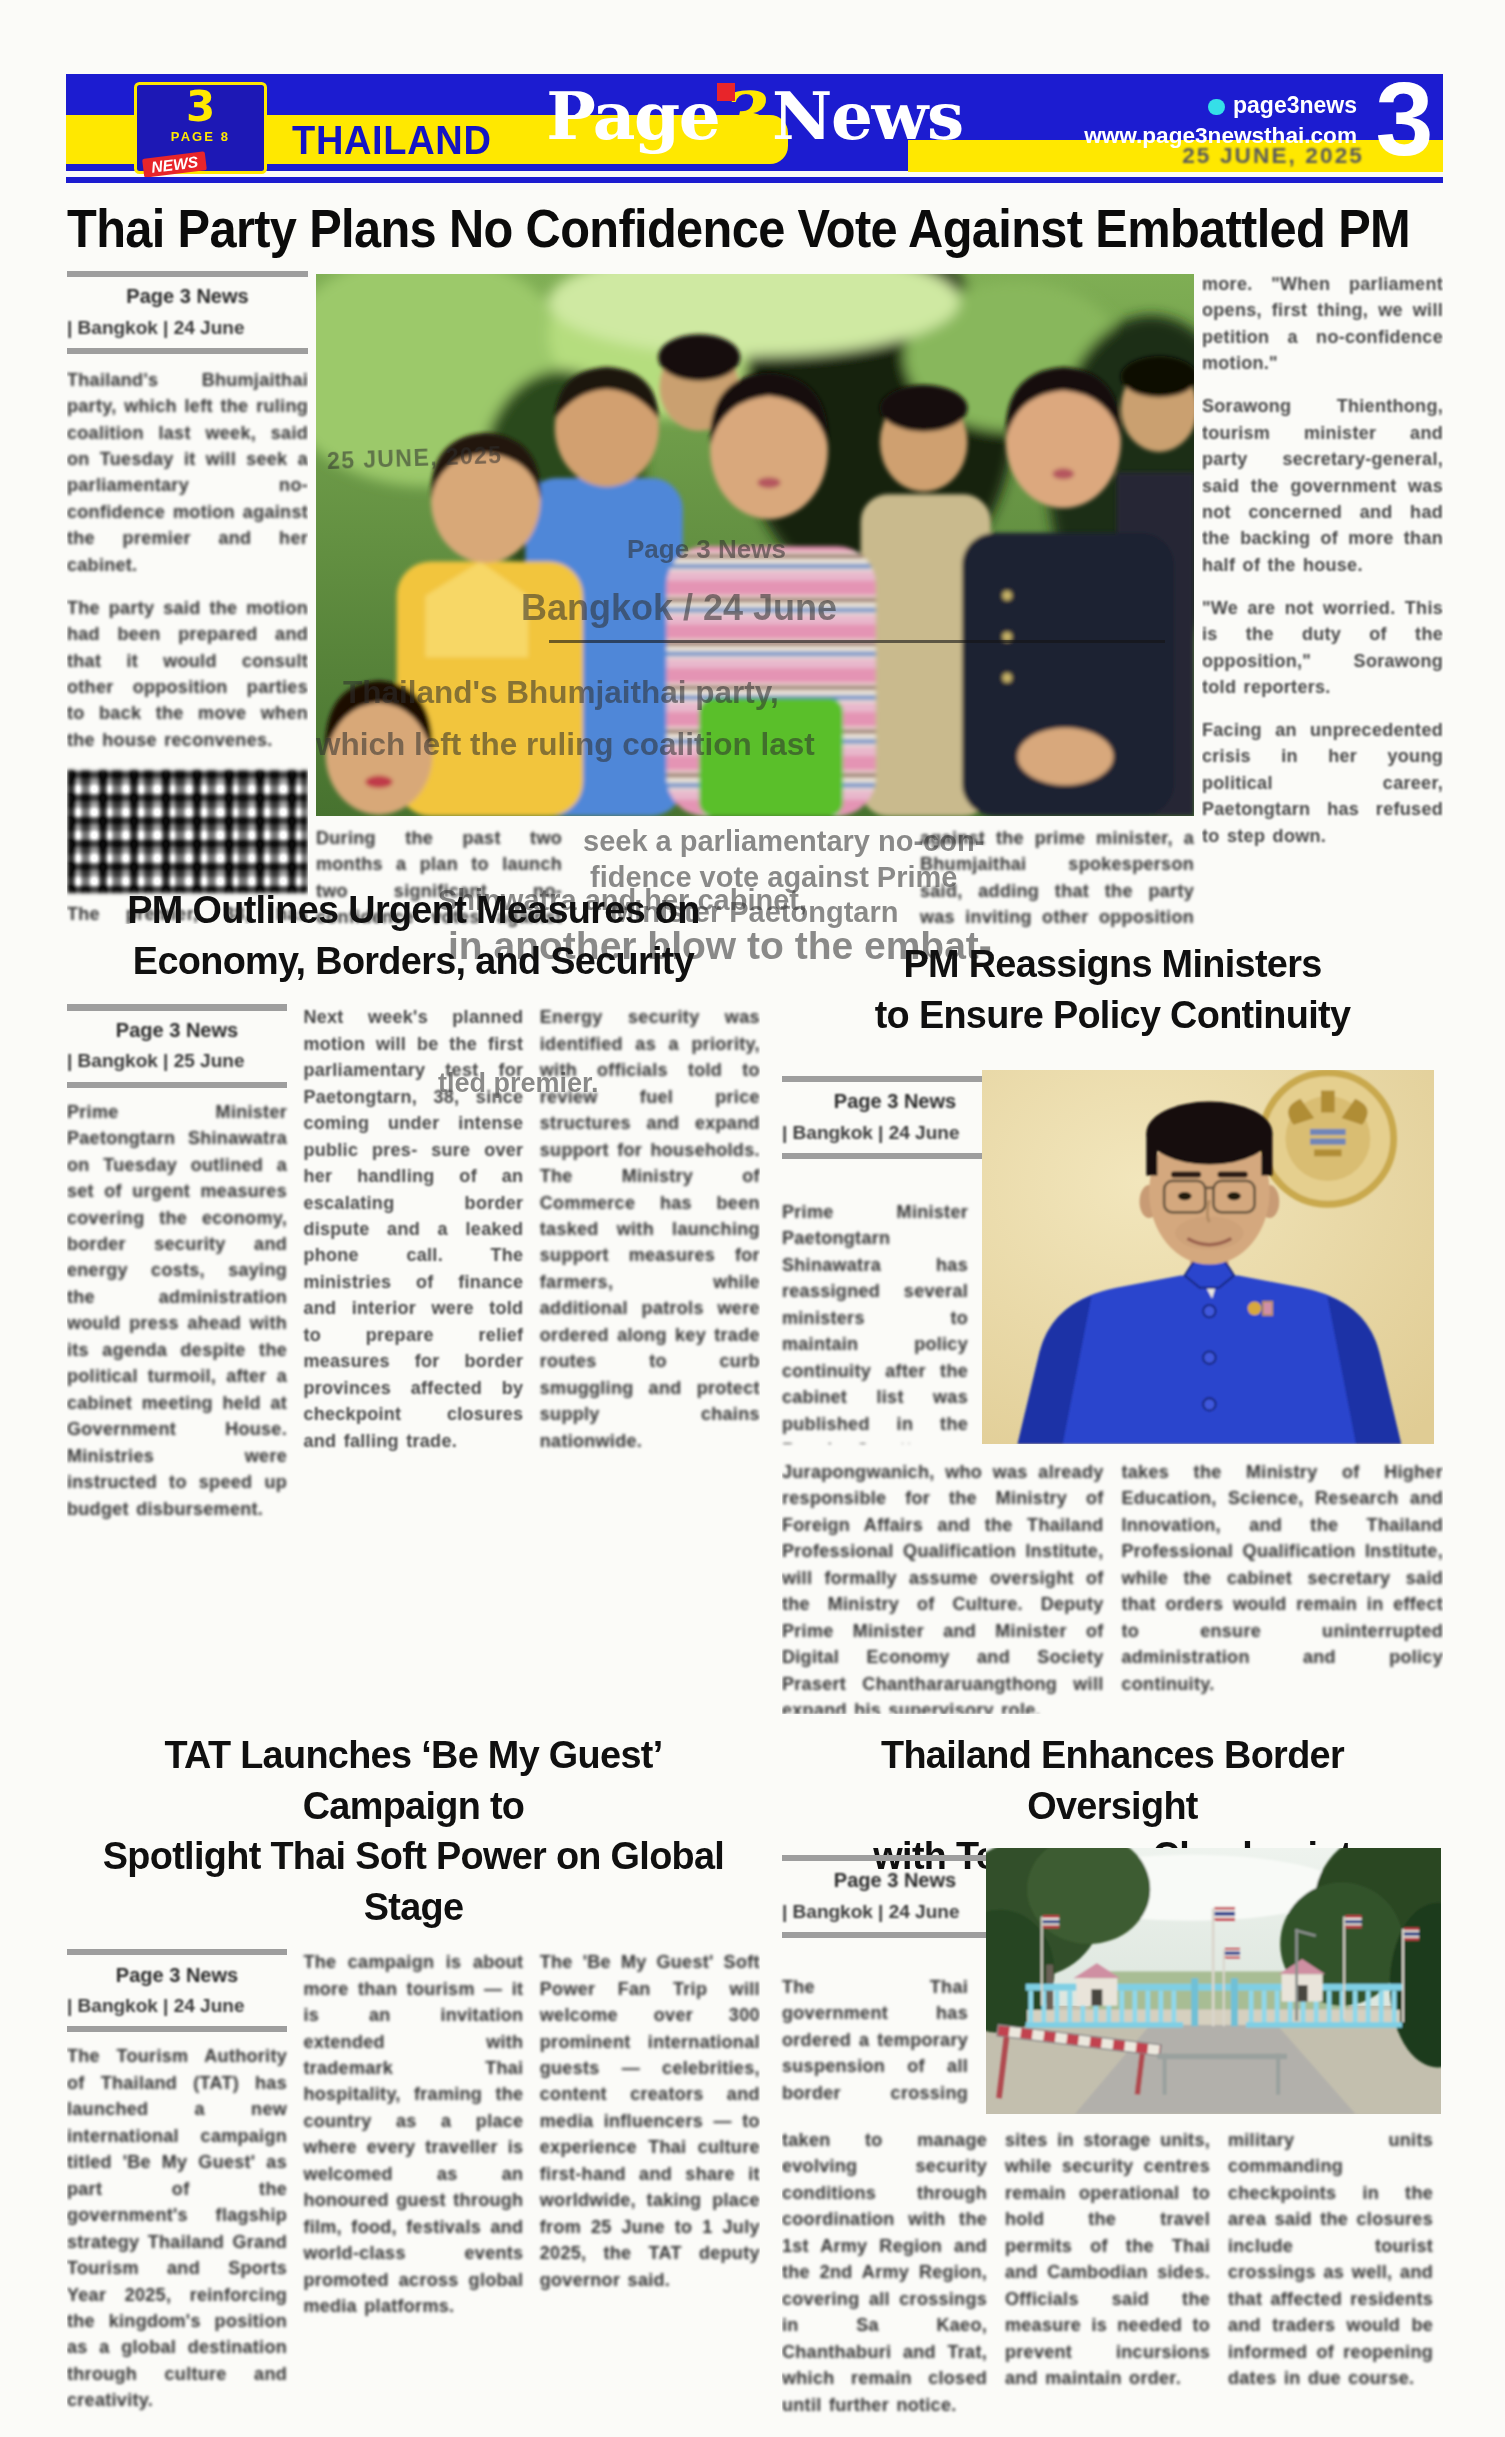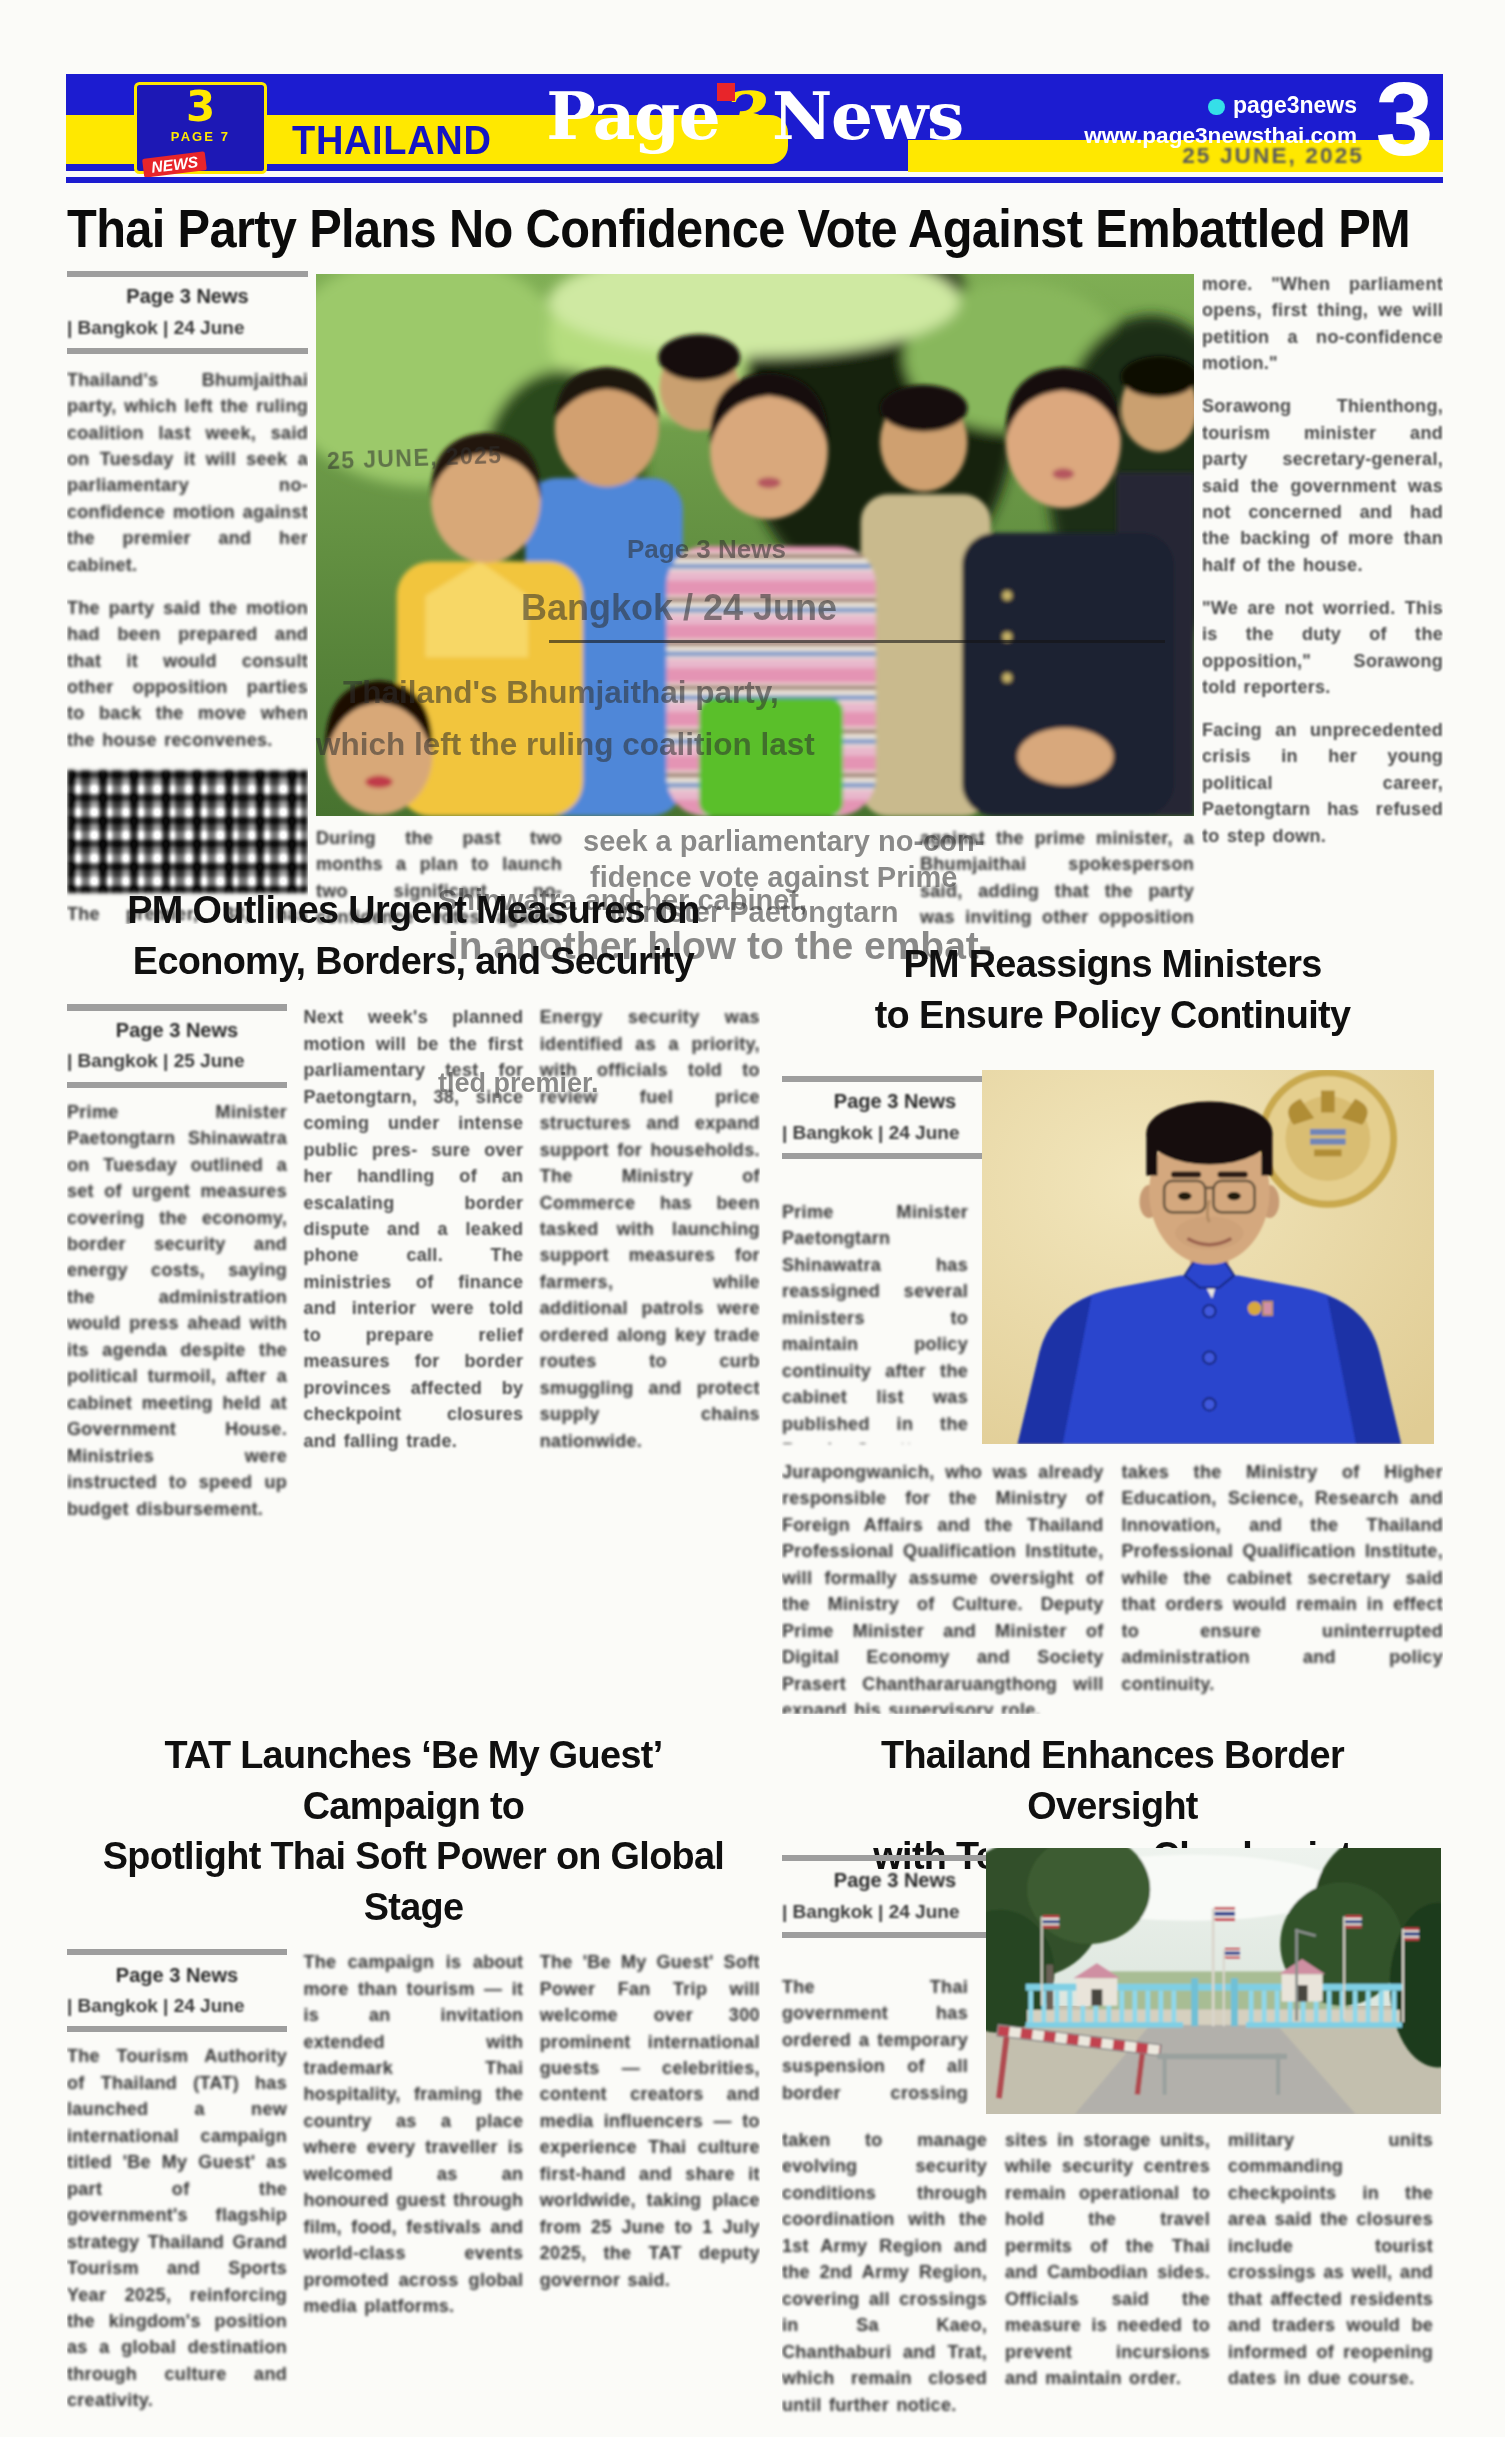--- a/index.html
+++ b/index.html
@@ -63,21 +63,21 @@
 
 <div class="page">
 
   <div class="hdr">
     <div class="band-left"></div>
     <div class="band-right">
       <div class="issue-date">25 JUNE, 2025</div>
     </div>
     <div class="logo">
       <div class="logo-3">3</div>
-      <div class="logo-sub">PAGE 7</div>
+      <div class="logo-sub">PAGE 8</div>
       <div class="logo-ribbon">NEWS</div>
     </div>
     <div class="thailand">THAILAND</div>
     <div class="masthead"><span>Page</span><span class="mast-num"><span class="mast-sq"></span><span>3</span></span><span>News</span></div>
     <div class="social"><span class="dot"></span><span>page3news</span></div>
     <div class="url">www.page3newsthai.com</div>
     <div class="pagenum">3</div>
   </div>
   <div class="hdr-rule"></div>
 

